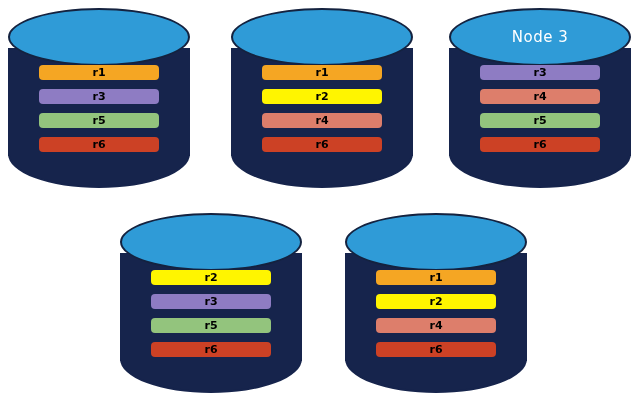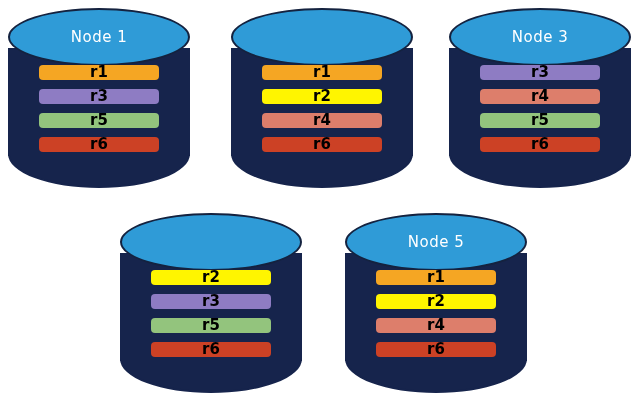--- a/index.html
+++ b/index.html
@@ -87,35 +87,34 @@
     width: 120px;
   }
   .replica-bar {
     height: 15px;
     margin-bottom: 9px;
     border-radius: 4px;
     display: flex;
     align-items: center;
     justify-content: center;
     color: #000000;
-    font-size: 15px;
+    font-size: 11px;
     font-weight: bold;
     font-family: "DejaVu Sans", sans-serif;
     line-height: 1;
   }
 </style>
 </head>
 <body>
 
 <div class="diagram" id="diagram-root">
     <div class="node" style="left: 8px; top: 8px;">
       <div class="cyl-body"></div>
       <div class="cyl-mid"></div>
       <div class="cyl-top"></div>
-      <div class="node-label">Node  1</div>
       <div class="replica-stack">
         <div class="replica-bar" style="background: rgb(245, 166, 35);">r1</div>
         <div class="replica-bar" style="background: rgb(142, 124, 195);">r3</div>
         <div class="replica-bar" style="background: rgb(147, 196, 125);">r5</div>
         <div class="replica-bar" style="background: rgb(204, 65, 37);">r6</div>
       </div>
     </div>
     <div class="node" style="left: 231px; top: 8px;">
       <div class="cyl-body"></div>
       <div class="cyl-mid"></div>
@@ -147,21 +146,20 @@
         <div class="replica-bar" style="background: rgb(255, 245, 0);">r2</div>
         <div class="replica-bar" style="background: rgb(142, 124, 195);">r3</div>
         <div class="replica-bar" style="background: rgb(147, 196, 125);">r5</div>
         <div class="replica-bar" style="background: rgb(204, 65, 37);">r6</div>
       </div>
     </div>
     <div class="node" style="left: 345px; top: 213px;">
       <div class="cyl-body"></div>
       <div class="cyl-mid"></div>
       <div class="cyl-top"></div>
-      <div class="node-label">Node  5</div>
       <div class="replica-stack">
         <div class="replica-bar" style="background: rgb(245, 166, 35);">r1</div>
         <div class="replica-bar" style="background: rgb(255, 245, 0);">r2</div>
         <div class="replica-bar" style="background: rgb(221, 126, 107);">r4</div>
         <div class="replica-bar" style="background: rgb(204, 65, 37);">r6</div>
       </div>
     </div>
   </div>
 
 </body></html>

